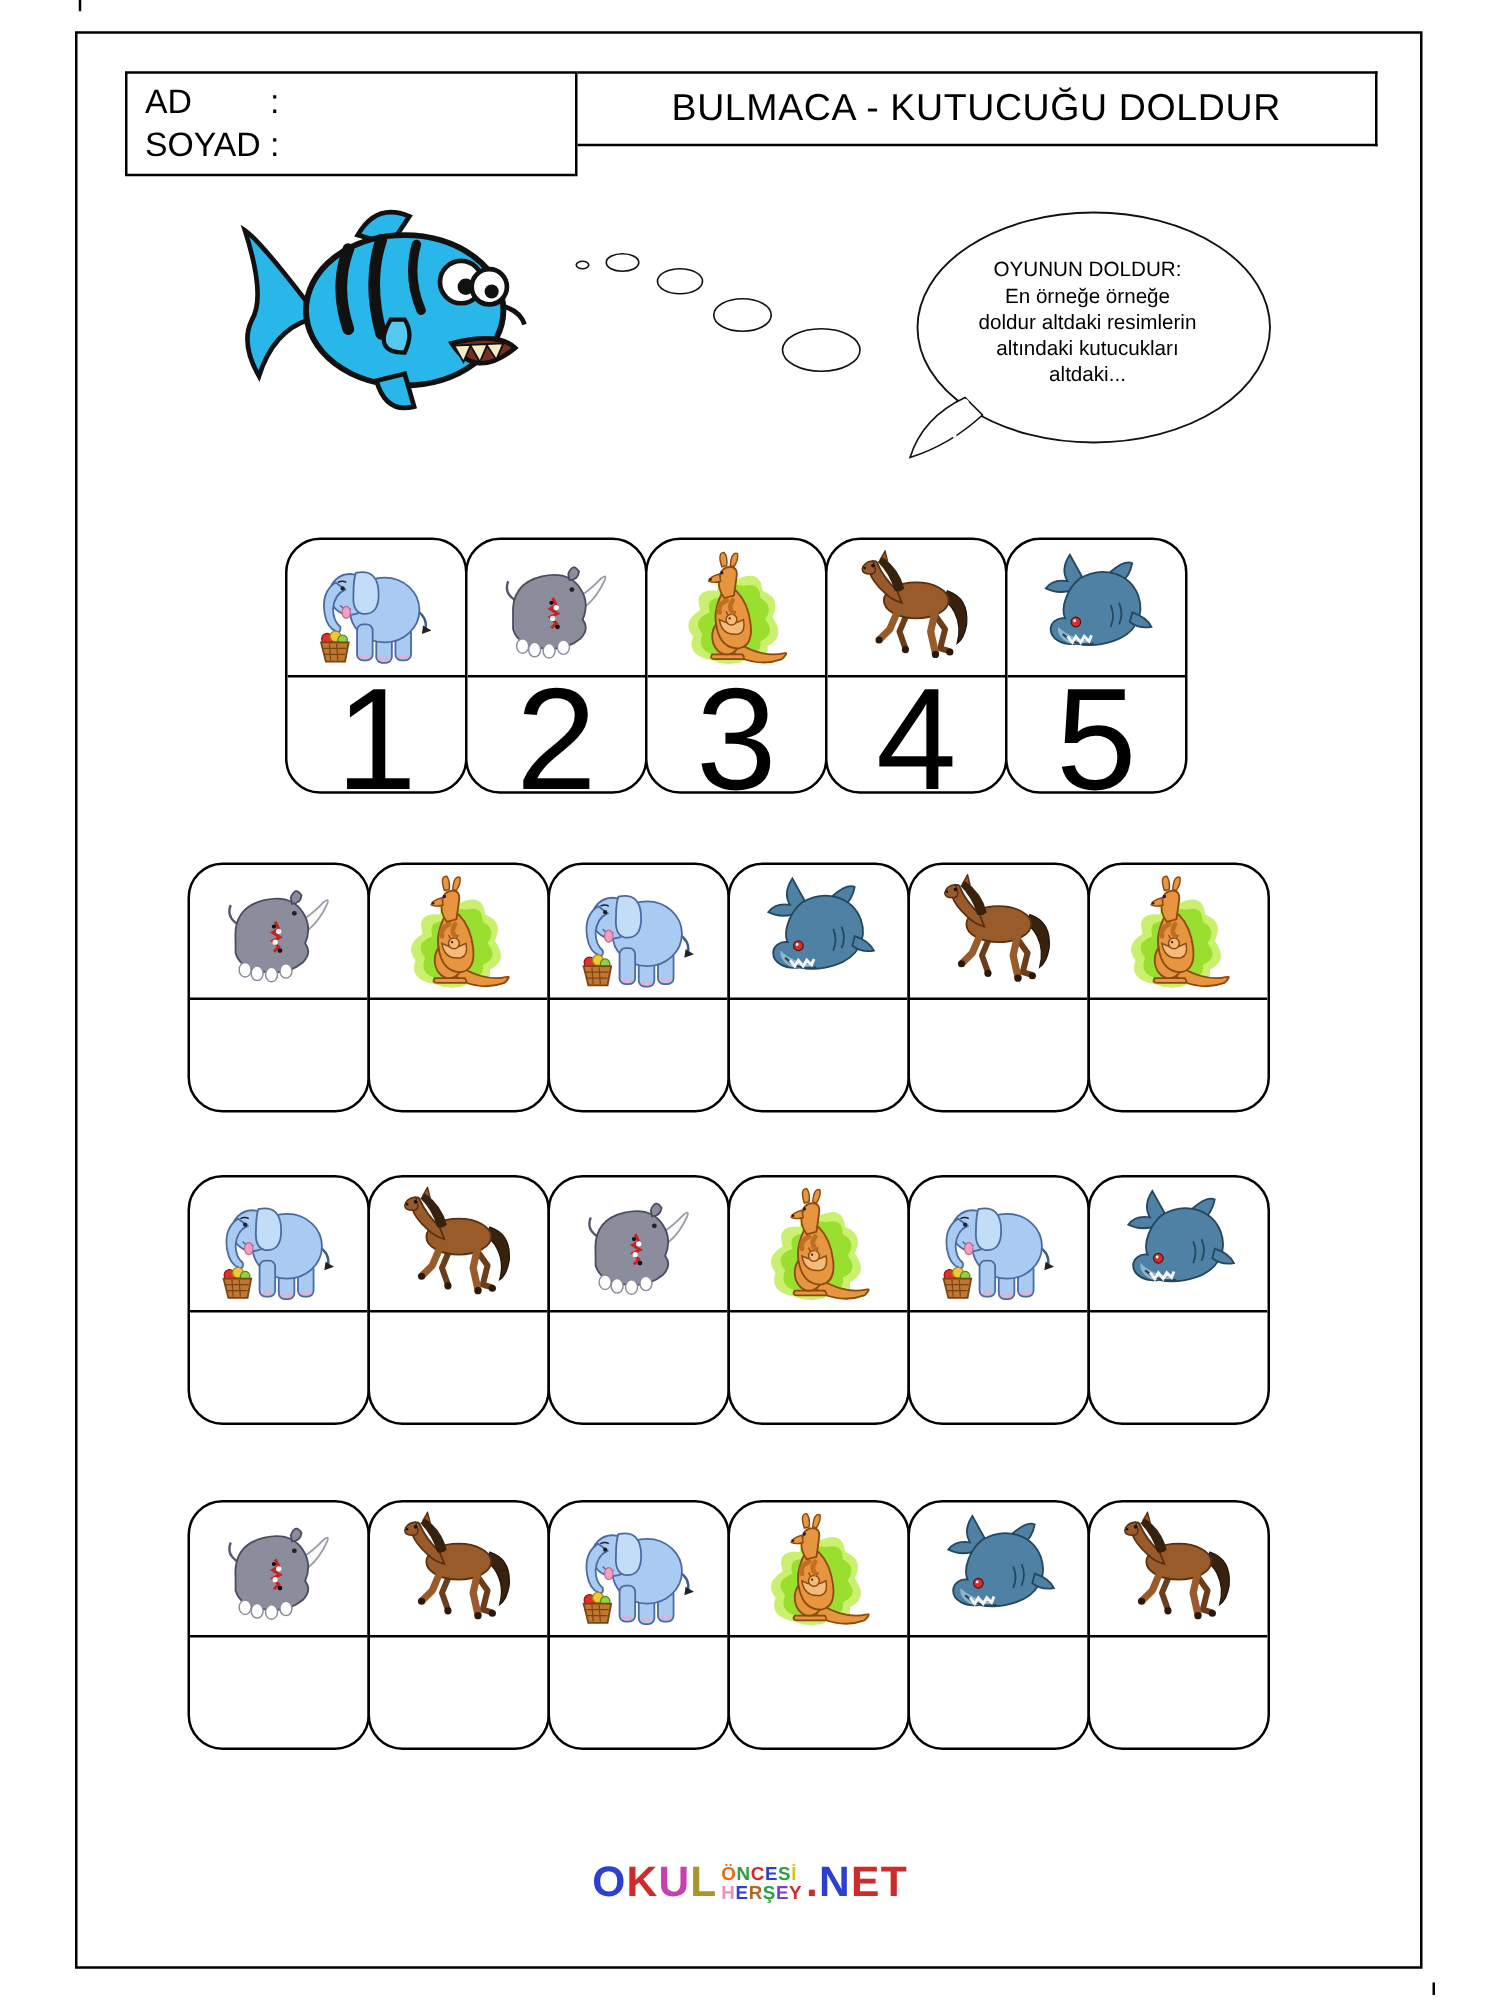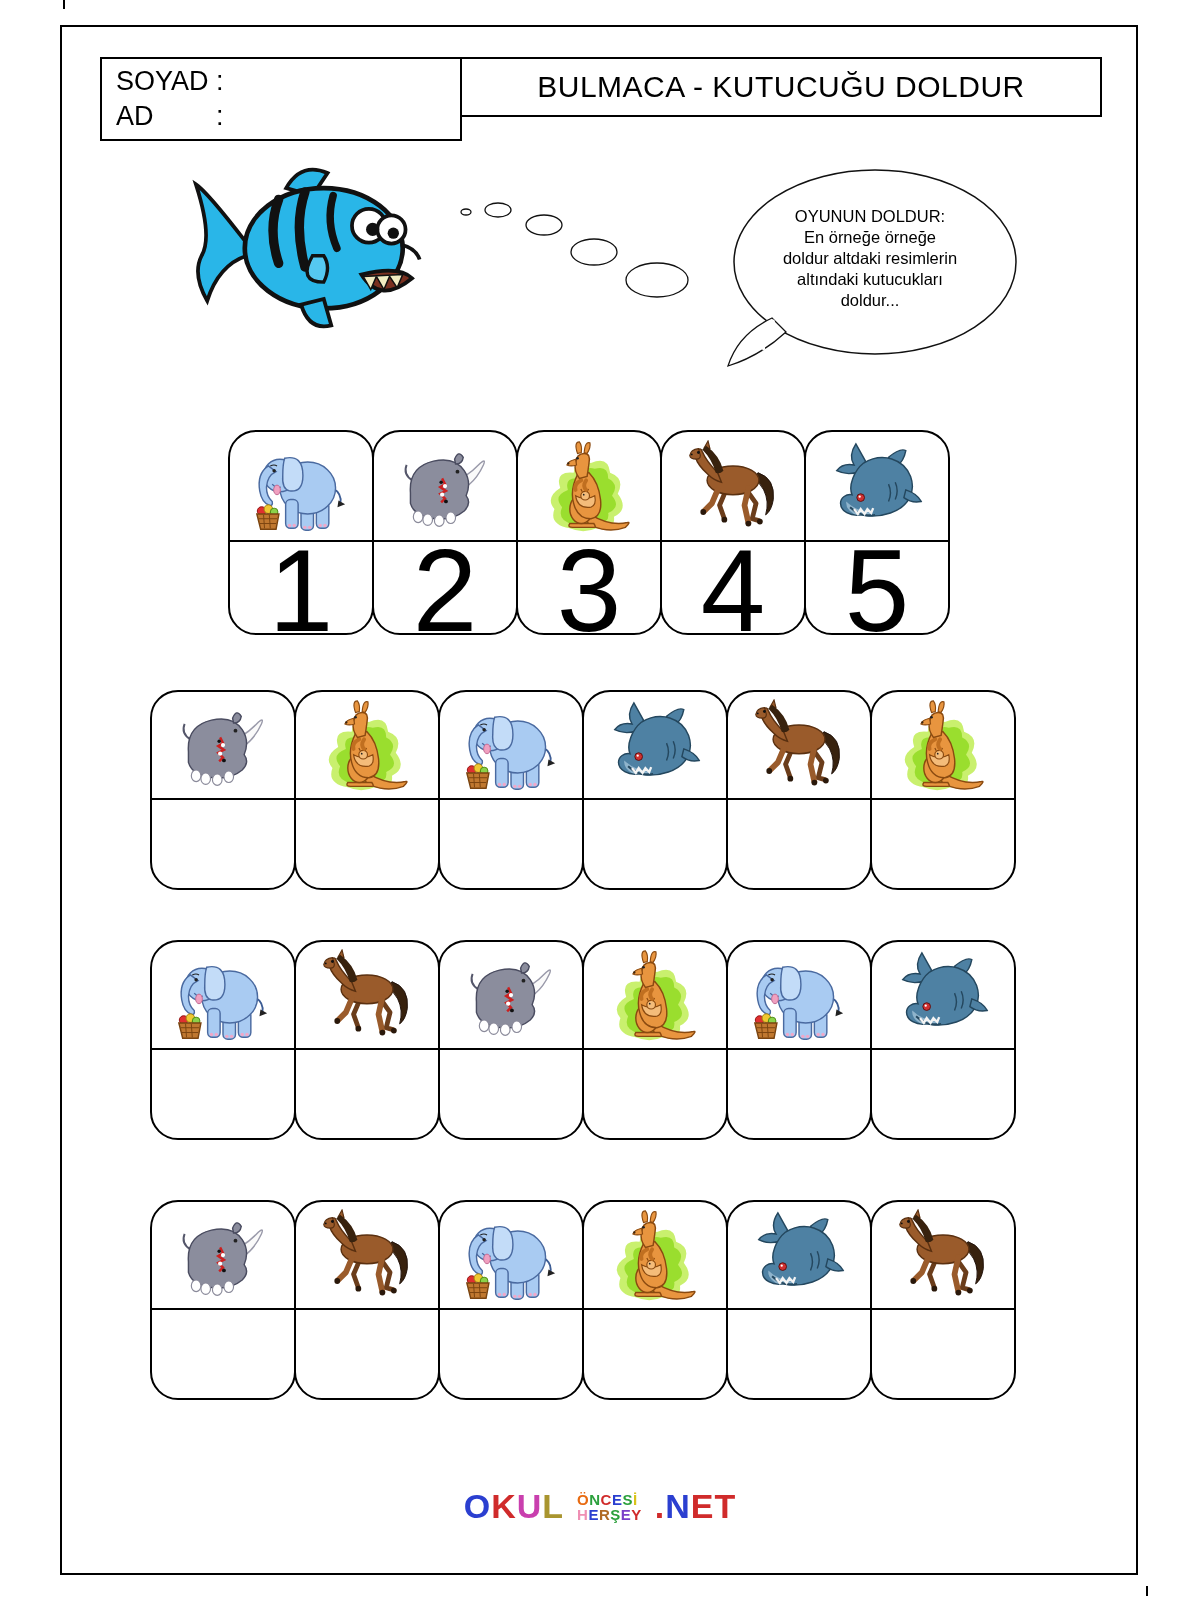--- a/index.html
+++ b/index.html
@@ -39,21 +39,21 @@
   .pic{border-bottom:2px solid #000;display:flex;align-items:center;justify-content:center;}
   .key-cell .pic{height:108px;}
   .puzzle-cell .pic{height:106px;}
   .pic svg{width:98px;height:96px;margin-top:4px;}
   .num{height:93px;display:flex;align-items:flex-end;justify-content:center;
         font-size:116px;line-height:88px;}
   .answer{height:88px;}
 
   
   .footer-logo{position:absolute;left:0;right:0;top:1487px;display:flex;
-        justify-content:center;align-items:center;font-weight:bold;gap:10px;}
+        justify-content:center;align-items:center;font-weight:bold;}
   .logo-large{font-size:34px;letter-spacing:1px;}
   .logo-stack{display:flex;flex-direction:column;margin:0 3px;line-height:15px;
         font-size:15px;letter-spacing:.5px;}
   .defs{position:absolute;width:0;height:0;overflow:hidden;}
 </style>
 </head>
 <body>
 
 <svg class="defs" aria-hidden="true">
   <defs>
@@ -173,22 +173,22 @@
   </defs>
 </svg>
 
 <div class="page">
   <div class="crop-mark crop-top"></div>
   <div class="crop-mark crop-bottom"></div>
   <div class="outer-border"></div>
 
   <div class="header">
     <div class="name-box">
+      <div class="name-row"><span class="name-label">AD</span><span>:</span></div>
       <div class="name-row"><span class="name-label">SOYAD</span><span>:</span></div>
-      <div class="name-row"><span class="name-label">AD</span><span>:</span></div>
     </div>
     <div class="title-box">
       <span>BULMACA - KUTUCUĞU DOLDUR</span>
     </div>
   </div>
 
   <svg class="fish-svg" viewBox="0 0 140 100">
       <use href="#sym-fish"></use>
     </svg>
 
@@ -204,21 +204,21 @@
     <svg viewBox="0 0 300 202">
       <ellipse cx="155" cy="96" rx="141" ry="92" fill="#fff" stroke="#111" stroke-width="1.5"></ellipse>
       <path d="M52,152 Q18,168 8,200 Q40,190 66,166 Z" fill="#fff" stroke="#111" stroke-width="1.3"></path>
       <path d="M54,154 Q40,172 44,184" fill="#fff" stroke="#fff" stroke-width="3"></path>
     </svg>
     <div class="bubble-text">
         <div>OYUNUN DOLDUR:</div>
         <div>En örneğe örneğe</div>
         <div>doldur altdaki resimlerin</div>
         <div>altındaki kutucukları</div>
-        <div>doldur...</div>
+        <div>altdaki...</div>
       </div>
   </div>
 
   <div class="key-row">
   <div class="cell key-cell">
     <div class="pic">
       <svg>
             <use href="#sym-elephant"></use>
           </svg>
     </div>

